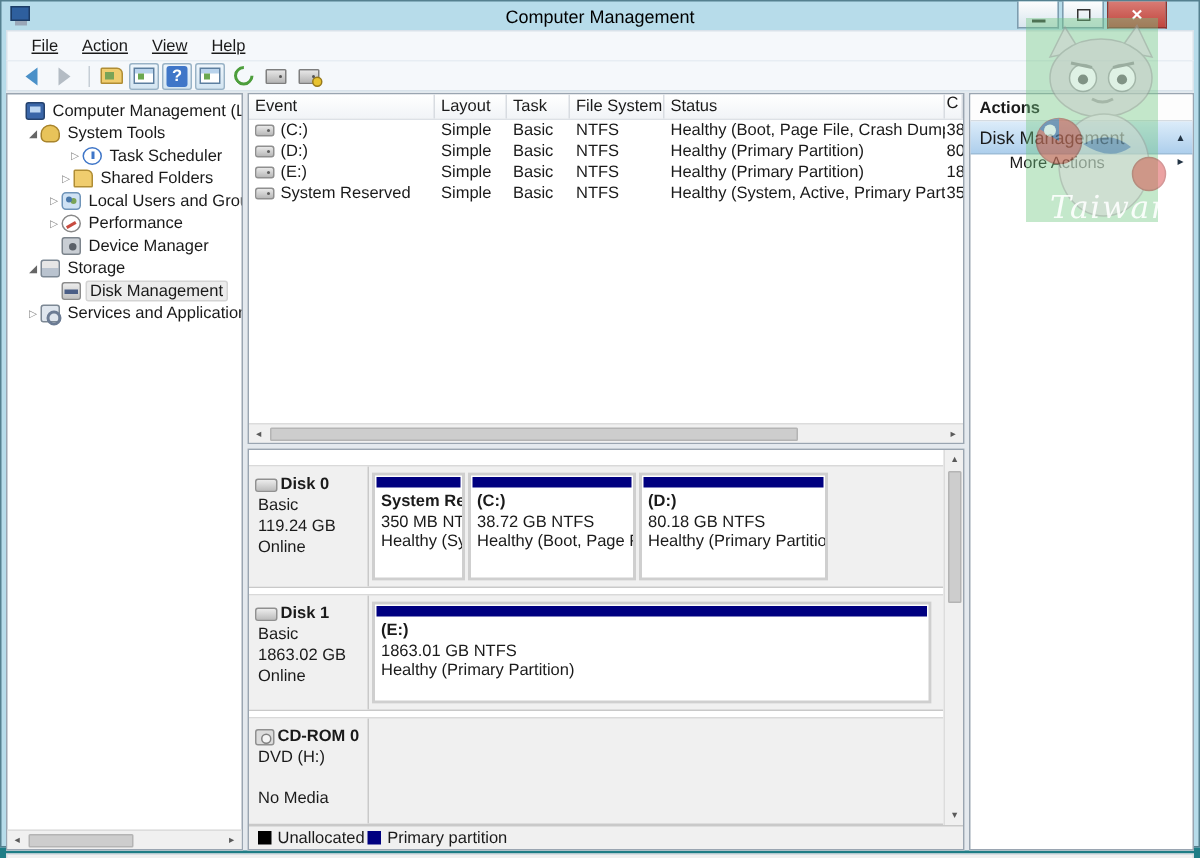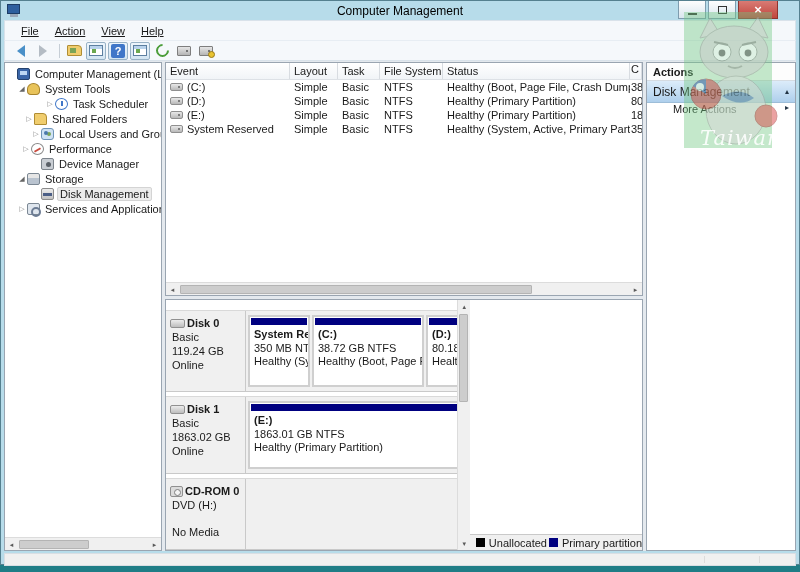--- a/index.html
+++ b/index.html
@@ -63,21 +63,21 @@
   .volume-pane { height:234px; flex:none; display:flex; flex-direction:column; }
   .vol-header { height:17px; display:flex; background:linear-gradient(#ffffff,#f1f4f7); border-bottom:1px solid #dde1e6; flex:none; }
   .vh-cell { border-right:1px solid #d8dce1; padding:2px 4px; overflow:hidden; white-space:nowrap; }
   .vol-rows { flex:1; overflow:hidden; }
   .vol-row { height:14px; display:flex; align-items:center; white-space:nowrap; }
   .vc { padding:0 4px; overflow:hidden; flex:none; white-space:nowrap; }
   .c-vol{width:124px; display:flex; align-items:center;} .c-lay{width:48px;} .c-typ{width:42px;} .c-fs{width:63px;} .c-st{width:187px;} .c-cap{width:12px; padding:0 1px;}
   .vol-ic { width:13px; height:8px; background:linear-gradient(#e8e8e8,#b9b9b9); border:1px solid #8f8f8f; border-radius:2px; margin-right:4px; flex:none; position:relative; }
   .vol-ic::after { content:""; position:absolute; right:2px; top:2px; width:2px; height:2px; background:#5f5f5f; border-radius:50%; }
   
-  .graph-pane { flex:1; display:flex; flex-direction:row;align-items:flex-end; }
+  .graph-pane { flex:1; display:flex; flex-direction:column; }
   .graph-main { flex:1; display:flex; overflow:hidden; }
   .disk-area { flex:1; background:#fff; padding-top:10px; overflow:hidden; }
   .disk-row { display:flex; background:#f0f0f0; border-top:1px solid #d9d9d9; border-bottom:1px solid #c9c9c9; margin-bottom:4px; }
   .disk-label { width:80px; flex:none; border-right:1px solid #c9c9c9; padding:5px 4px 4px 6px; line-height:14px; background:#f0f0f0; }
   .dl-name { display:flex; align-items:center; font-weight:bold; }
   .disk-ic { width:15px; height:9px; background:linear-gradient(#ececec,#bdbdbd); border:1px solid #909090; border-radius:2px; margin-right:2px; margin-left:-2px; flex:none; }
   .cd-ic { width:13px; height:11px; border:1px solid #909090; border-radius:2px; background:#dcdcdc; margin-right:2px; margin-left:-2px; flex:none; position:relative; }
   .cd-ic::after{ content:""; position:absolute; left:3px; top:2px; width:5px; height:5px; border:1px solid #808080; border-radius:50%; background:#f4f4f4; }
   .parts { flex:1; display:flex; padding:4px 2px; gap:2px; }
   .part { background:#fff; border:2px solid #cfcfcf; flex:none; display:flex; flex-direction:column; }
@@ -211,31 +211,31 @@
         <div class="tree-item" style="padding-left:12px">
           <span class="tw">◢</span>
           <span class="ticon ic ic-tools"></span>
           <span class="tree-label">System Tools</span>
         </div>
         <div class="tree-item" style="padding-left:40px">
           <span class="tw col">▷</span>
           <span class="ticon ic ic-clock"></span>
           <span class="tree-label">Task Scheduler</span>
         </div>
-        <div class="tree-item" style="padding-left:19px">
+        <div class="tree-item" style="padding-left:34px">
           <span class="tw col">▷</span>
           <span class="ticon ic ic-folder"></span>
           <span class="tree-label">Shared Folders</span>
         </div>
         <div class="tree-item" style="padding-left:26px">
           <span class="tw col">▷</span>
           <span class="ticon ic ic-users"></span>
           <span class="tree-label">Local Users and Groups</span>
         </div>
-        <div class="tree-item" style="padding-left:16px">
+        <div class="tree-item" style="padding-left:26px">
           <span class="tw col">▷</span>
           <span class="ticon ic ic-perf"></span>
           <span class="tree-label">Performance</span>
         </div>
         <div class="tree-item" style="padding-left:36px">
           <span class="ticon ic ic-device"></span>
           <span class="tree-label">Device Manager</span>
         </div>
         <div class="tree-item" style="padding-left:12px">
           <span class="tw">◢</span>

